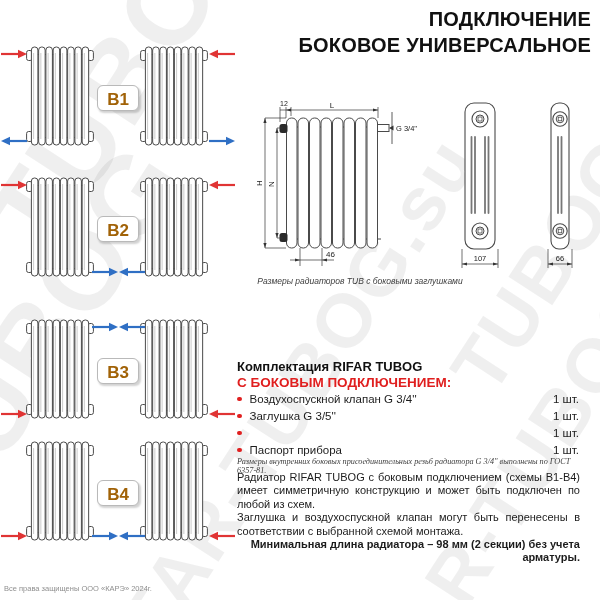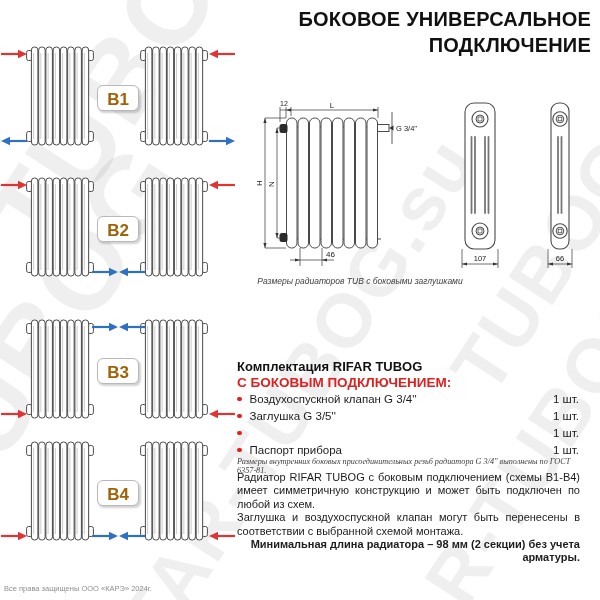--- a/index.html
+++ b/index.html
@@ -103,22 +103,22 @@
   </defs>
 </svg>
 
 <div class="wm wm1">TUBOG</div>
 <div class="wm wm2">RIFAR-TUBOG.su</div>
 <div class="wm wm3">RIFAR-TUBOG.su</div>
 <div class="wm wm4">TUBOG</div>
 <div class="wm wm5">TUBOG</div>
 
 <div class="layer page-title">
+  <div>ПОДКЛЮЧЕНИЕ</div>
   <div>БОКОВОЕ УНИВЕРСАЛЬНОЕ</div>
-  <div>ПОДКЛЮЧЕНИЕ</div>
 </div>
 
 <div class="layer scheme-row row-b1">
   <svg class="rad left" viewBox="0 0 68 100" preserveAspectRatio="none">
       <use href="#sym-radiator"></use>
     </svg>
   <div class="scheme-label">
       <span>B1</span>
     </div>
   <svg class="rad right" viewBox="0 0 68 100" preserveAspectRatio="none">

